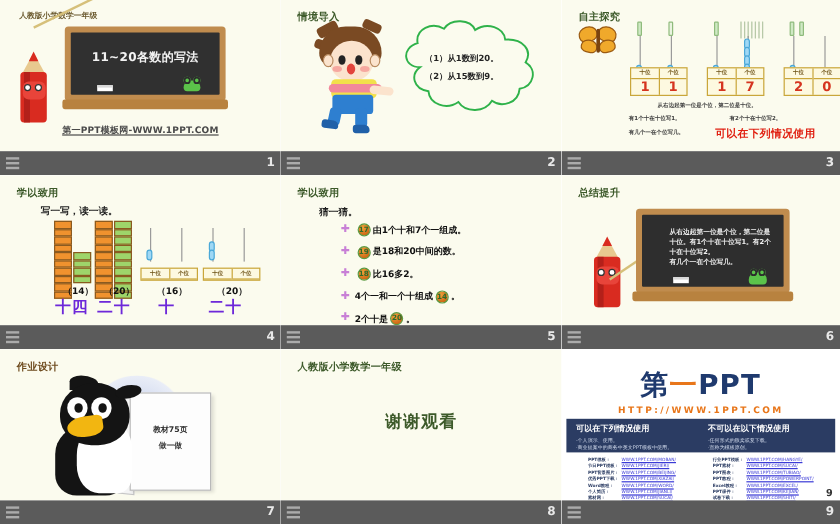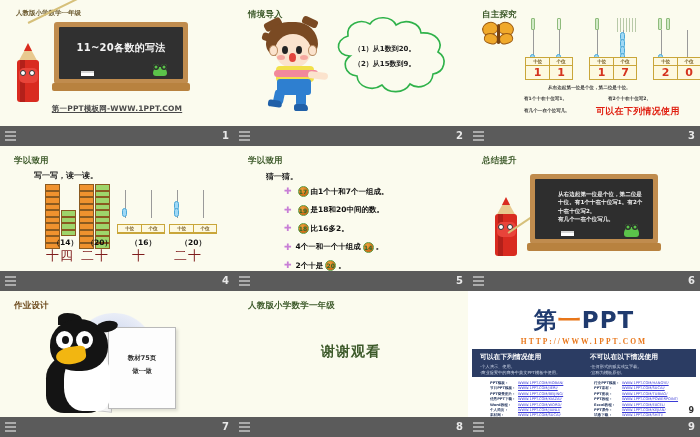--- a/index.html
+++ b/index.html
@@ -127,21 +127,21 @@
   .note{ position:absolute; font-size:4.6px; color:#3b3b3b; font-weight:bold;}
   .rednote{ position:absolute; font-size:9px; color:#e01f10; font-weight:bold; letter-spacing:.3px;}
 
   
   .sub{ position:absolute; font-size:8px; font-weight:bold; color:#1d1d1d;}
   .barcol{ position:absolute; display:flex; flex-direction:column-reverse; gap:0; }
   .barcol i{ display:block; width:15px; height:6.5px; border:.8px solid #8a5a20;}
   .barcol i.o{ background:#f0922e; }
   .barcol i.g{ background:#9ed56a; }
   .lbl{ position:absolute; font-size:7.5px; color:#111; font-weight:bold; text-align:right;}
-  .bigcn{ position:absolute; font-size:13px; color:#7f1d1d; font-weight:normal; text-align:center; letter-spacing:1px;}
+  .bigcn{ position:absolute; font-size:13px; color:#6d28d9; font-weight:bold; text-align:center; letter-spacing:1px;}
 
   
   .bullets{ position:absolute; left:50px; top:40px; width:170px;}
   .bullets .row{ display:flex; align-items:center; margin-bottom:7.5px; font-size:7.5px; font-weight:bold; color:#111;}
   .bullets .cross{ color:#c87fd6; font-size:9px; margin-right:4px; line-height:1;}
   .chip{ display:inline-flex; align-items:center; justify-content:center;
          width:11px;height:11px;border-radius:50%;
          background:radial-gradient(circle at 35% 30%, #f0a23a, #cf6a16 70%);
          color:#2d6b2b; font-size:6px; font-weight:bold; margin:0 2px;
          border:1.2px solid #5c9b43;}
@@ -176,21 +176,21 @@
   .paper .pt{position:absolute;left:0;right:0;top:24px;text-align:center;font-size:6.5px;color:#333;font-weight:bold;line-height:13px;}
   .p-flip{position:absolute;left:98px;top:33px;width:14px;height:88px;background:#f4f4f4;border:1px solid #c6c6c6;transform:skewY(6deg);}
   .p-wing{position:absolute;left:96px;top:30px;width:22px;height:11px;background:#141414;border-radius:50%;transform:rotate(-10deg);}
 
   
   .s9{ background:#ffffff; }
   .s9 .white{position:absolute;left:4px;top:4px;right:4px;height:54px;background:#fff;}
   .s9 .logo{position:absolute;left:0;right:0;top:14px;text-align:center;}
   .s9 .logo .big{font-size:23px;font-weight:bold;color:#1f3a6e;letter-spacing:1px;}
   .s9 .logo .big .dash{color:#e8761a;}
-  .s9 .logo .url{font-size:7.5px;color:#e8761a;letter-spacing:2px;margin-top:1px;font-weight:bold;font-family:Liberation Serif, serif;}
+  .s9 .logo .url{font-size:7.5px;color:#e8761a;letter-spacing:2px;margin-top:1px;font-weight:bold;}
   .s9 .band{position:absolute;left:4px;right:4px;top:58px;height:28px;background:#2b3c63;color:#fff;}
   .s9 .band .c{position:absolute;top:3px;}
   .s9 .band h4{font-size:6.8px;margin-bottom:2px;}
   .s9 .band p{font-size:4.2px;line-height:6px;color:#cfd8ea;}
   .s9 .links{position:absolute;left:4px;right:4px;top:88px;bottom:4px;background:#fff;}
   .s9 .lcol{position:absolute;top:2px;font-size:3.6px;line-height:5.4px;}
   .s9 .lrow{display:flex;}
   .s9 .lrow .k{color:#2b3c63;width:28px;font-weight:bold;}
   .s9 .lrow .v{color:#3b3bd6;text-decoration:underline;white-space:nowrap;}
   .s9 .pnum{position:absolute;right:6px;bottom:2px;font-size:8px;color:#333;font-weight:bold;}

